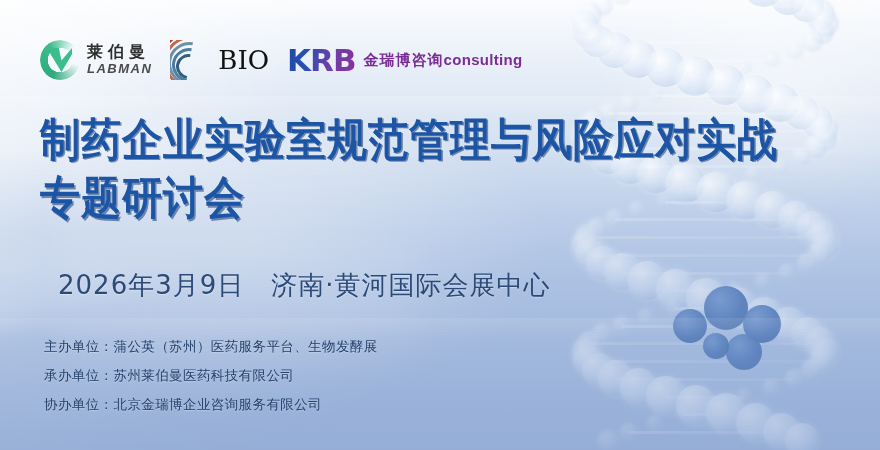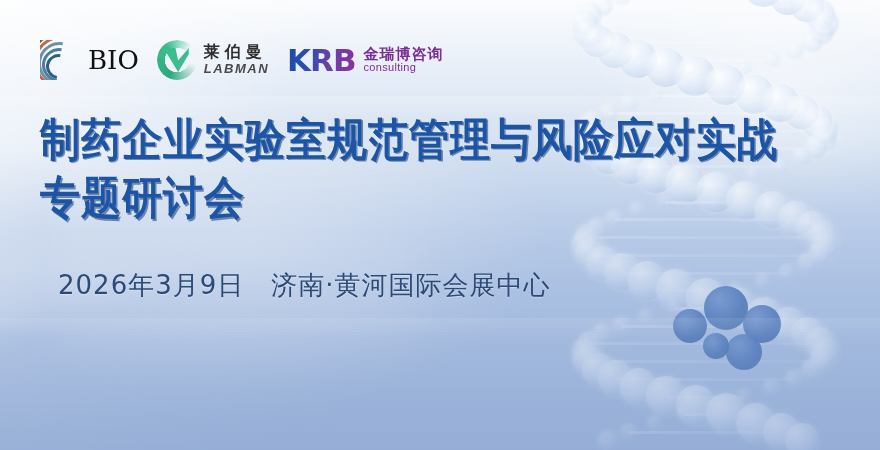--- a/index.html
+++ b/index.html
@@ -119,23 +119,23 @@
   .lab-en{ font-size:13px; font-weight:700; font-style:italic; color:#4a4a4a; letter-spacing:1.5px; margin-top:1px;}
 
   
   .krb{ display:flex; align-items:center; gap:8px;}
   .krb-mark{
     font-size:31px; font-weight:800; letter-spacing:-1px;
     background:linear-gradient(100deg,#1e49a6 0%,#2a4fb0 28%,#6b3fa8 62%,#8b2f9e 100%);
     -webkit-background-clip:text; background-clip:text; color:transparent;
     font-family:"DejaVu Sans","Liberation Sans",sans-serif;
   }
-  .krb-txt{ display:flex; flex-direction:column; line-height:1.08;}
+  .krb-txt{ display:flex; line-height:1.08;}
   .krb-cn{ font-size:15px; font-weight:700; color:#7a2d95; letter-spacing:1px;}
-  .krb-en{ font-size:11px; font-weight:400; color:#7a2d95; letter-spacing:.3px;}
+  .krb-en{ font-size:15px; font-weight:700; color:#7a2d95; letter-spacing:.3px;}
 
   
   .headline{
     position:absolute; left:40px; top:110px; width:810px;
     font-size:40px; font-weight:800; line-height:1.30;
     letter-spacing:1px;
     color:#1d55a6;
     font-family:"DejaVu Sans","Liberation Sans",sans-serif;
     text-shadow:1.5px 1.5px 0 rgba(18,54,110,.55), 0 1px 2px rgba(255,255,255,.35);
     transform:scaleY(1.12);
@@ -309,54 +309,59 @@
       </div>
 
     <div class="veil"></div>
     <div class="band band1"></div>
     <div class="band band2"></div>
   </div>
 
   <div class="logos">
 
 
+    <div class="logo">
+      <div class="lab-mark">
+        <div class="ring"></div>
+          <div class="chk"></div>
+      </div>
+      <div class="lab-txt">
+        <div class="lab-cn">莱伯曼</div>
+        <div class="lab-en">LABMAN</div>
+      </div>
+    </div>
+
     <div class="logo bio">
       <div class="bio-sw" id="bioSw">
           <i style="width: 70px; height: 70px; top: -15px; left: -14px; border-width: 3px; border-top-color: rgb(142, 47, 34); border-left-color: rgb(142, 47, 34); transform: rotate(-36deg);"></i>
           <i style="width: 61px; height: 61px; top: -9.3px; left: -10px; border-width: 3px; border-top-color: rgb(180, 64, 43); border-left-color: rgb(180, 64, 43); transform: rotate(-36deg);"></i>
           <i style="width: 52px; height: 52px; top: -3.6px; left: -6px; border-width: 3px; border-top-color: rgb(192, 106, 74); border-left-color: rgb(192, 106, 74); transform: rotate(-36deg);"></i>
           <i style="width: 43px; height: 43px; top: 2.1px; left: -2px; border-width: 3px; border-top-color: rgb(109, 143, 168); border-left-color: rgb(109, 143, 168); transform: rotate(-36deg);"></i>
           <i style="width: 34px; height: 34px; top: 7.8px; left: 2px; border-width: 3px; border-top-color: rgb(74, 125, 158); border-left-color: rgb(74, 125, 158); transform: rotate(-36deg);"></i>
           <i style="width: 25px; height: 25px; top: 13.5px; left: 6px; border-width: 3px; border-top-color: rgb(47, 95, 128); border-left-color: rgb(47, 95, 128); transform: rotate(-36deg);"></i>
         </div>
       <div class="bio-txt">BIO</div>
     </div>
 
-    <div class="logo">
-      <div class="lab-mark">
-        <div class="ring"></div>
-          <div class="chk"></div>
-      </div>
-      <div class="lab-txt">
-        <div class="lab-cn">莱伯曼</div>
-        <div class="lab-en">LABMAN</div>
-      </div>
-    </div>
-
     <div class="logo krb">
       <div class="krb-mark">KRB</div>
       <div class="krb-txt">
         <div class="krb-cn">金瑞博咨询</div>
         <div class="krb-en">consulting</div>
       </div>
     </div>
 
   </div>
 
   <div class="headline">
     <span>制药企业实验室规范管理与风险应对实战</span>
     <span>专题研讨会</span>
   </div>
 
   <div class="subline">2026年3月9日　济南·黄河国际会展中心</div>
 
+  <div class="orgs">
+    <div>主办单位：蒲公英（苏州）医药服务平台、生物发酵展</div>
+    <div>承办单位：苏州莱伯曼医药科技有限公司</div>
+    <div>协办单位：北京金瑞博企业咨询服务有限公司</div>
+  </div>
 
 </div>
 
 </body></html>

